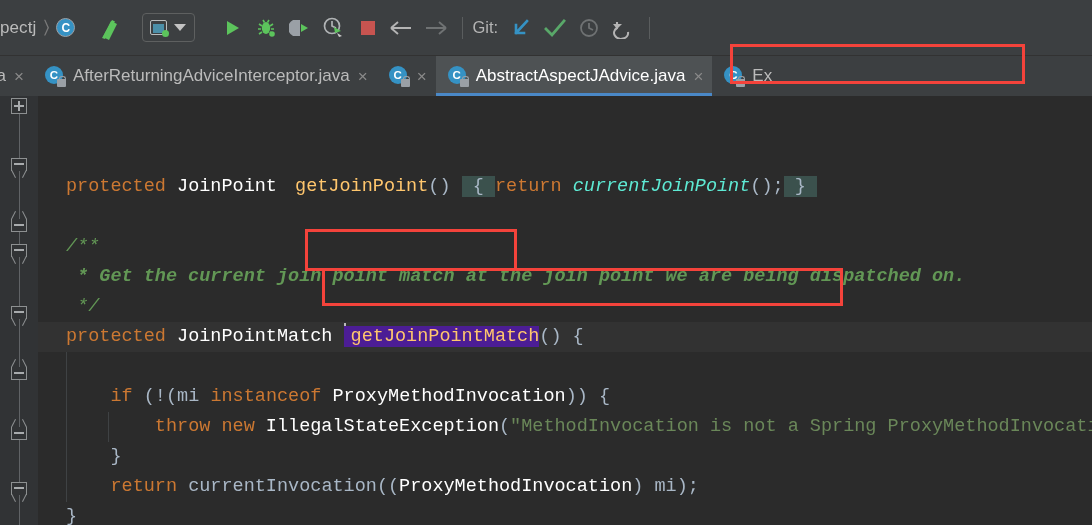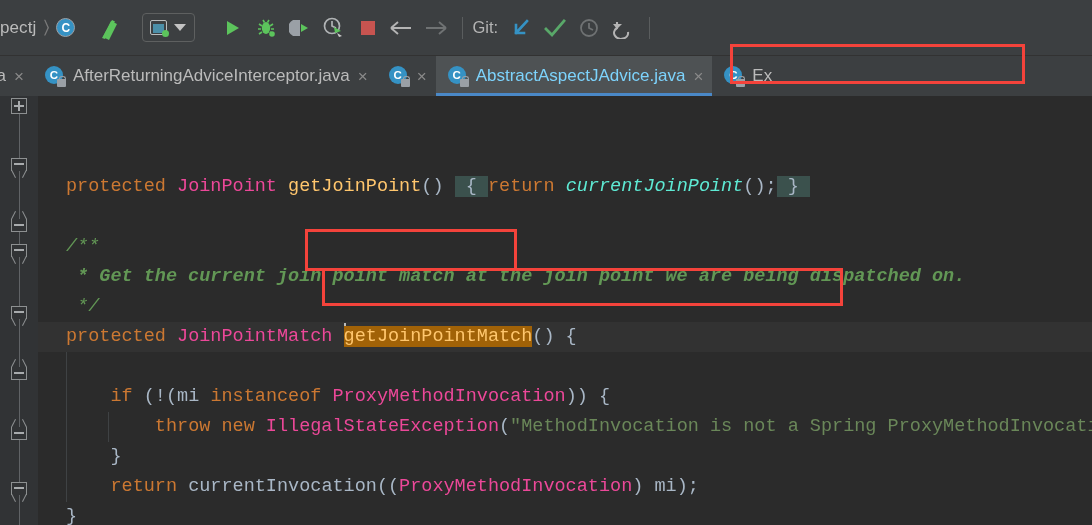--- a/index.html
+++ b/index.html
@@ -161,21 +161,21 @@
     content: "";
     position: absolute;
     left: 0; right: 0; bottom: 0;
     height: 3px;
     background: #4a88c7;
   }
   .tab-label {
     color: #bbbbbb;
     font-size: 17px;
   }
-  .tab.active .tab-label { color: #7dd3fc; text-align: right; }
+  .tab.active .tab-label { color: #ffffff; text-align: right; }
   .tab-close {
     color: #8a8a8a;
     font-size: 17px;
     line-height: 1;
     font-family: "Liberation Sans", sans-serif;
   }
   .java-icon {
     position: relative;
     width: 20px; height: 20px;
     flex: 0 0 auto;
@@ -315,28 +315,28 @@
     background: #323232;
   }
   .indent-guide {
     position: absolute;
     width: 1px;
     background: #3f4244;
   }
 
   
   .kw   { color: #cc7832; }
-  .typ  { color: #ec4899; }
-  .mth  { color: #ffc66d; }
+  .typ  { color: #ffffff; }
+  .mth  { color: #ffc66d; margin-left: 7px; }
   .str  { color: #6a8759; }
   .cmt  { color: #629755; font-style: italic; }
   .ital { color: #5eead4; font-style: italic; }
   .pln  { color: #a9b7c6; }
   .brace-hl { background: #3b514d; }
-  .ident-hl { background: #a16207; text-align: center; }
+  .ident-hl { background: #4c1d95; text-align: center; }
 
   .caret {
     display: inline-block;
     width: 2px;
     height: 22px;
     background: #bbbbbb;
     vertical-align: -4px;
     margin-right: -2px;
   }
 

